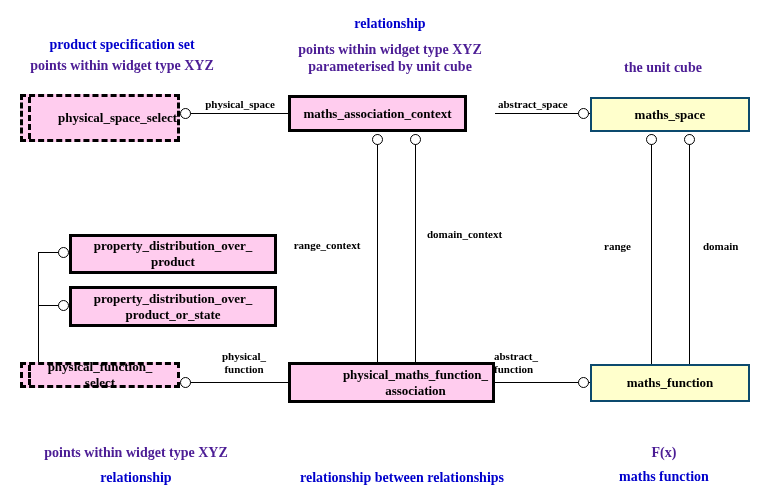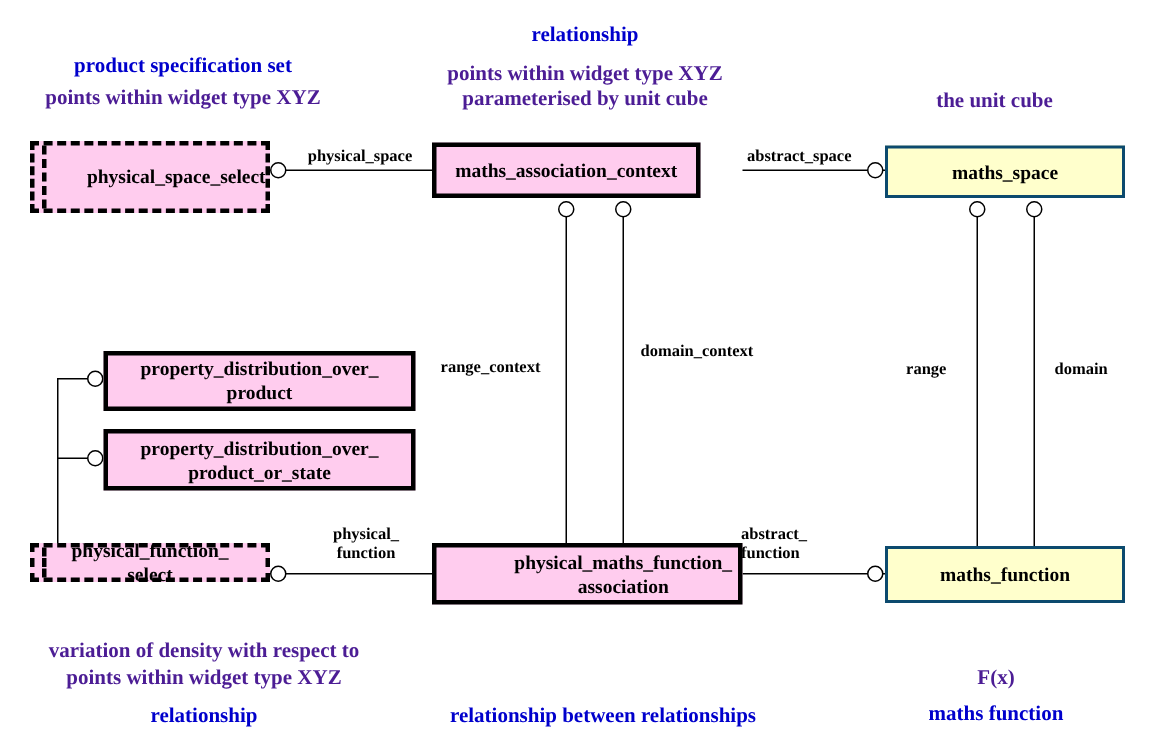--- a/index.html
+++ b/index.html
@@ -119,21 +119,20 @@
 
   <div class="ann blue" style="left:0px;top:37px;width:244px;">product specification set</div>
   <div class="ann red" style="left:0px;top:58px;width:244px;">points within widget type XYZ</div>
 
   <div class="ann blue" style="left:268px;top:16px;width:244px;">relationship</div>
   <div class="ann red" style="left:268px;top:42px;width:244px;">points within widget type XYZ</div>
   <div class="ann red" style="left:268px;top:59px;width:244px;">parameterised by unit cube</div>
 
   <div class="ann red" style="left:558px;top:60px;width:210px;">the unit cube</div>
 
-  <div class="ann red" style="left:0px;top:427px;width:272px;">variation of density with respect to</div>
   <div class="ann red" style="left:0px;top:445px;width:272px;">points within widget type XYZ</div>
   <div class="ann blue" style="left:0px;top:470px;width:272px;">relationship</div>
 
   <div class="ann blue" style="left:268px;top:470px;width:268px;">relationship between relationships</div>
 
   <div class="ann red" style="left:558px;top:445px;width:212px;">F(x)</div>
   <div class="ann blue" style="left:558px;top:469px;width:212px;">maths function</div>
 
 </div>
 

